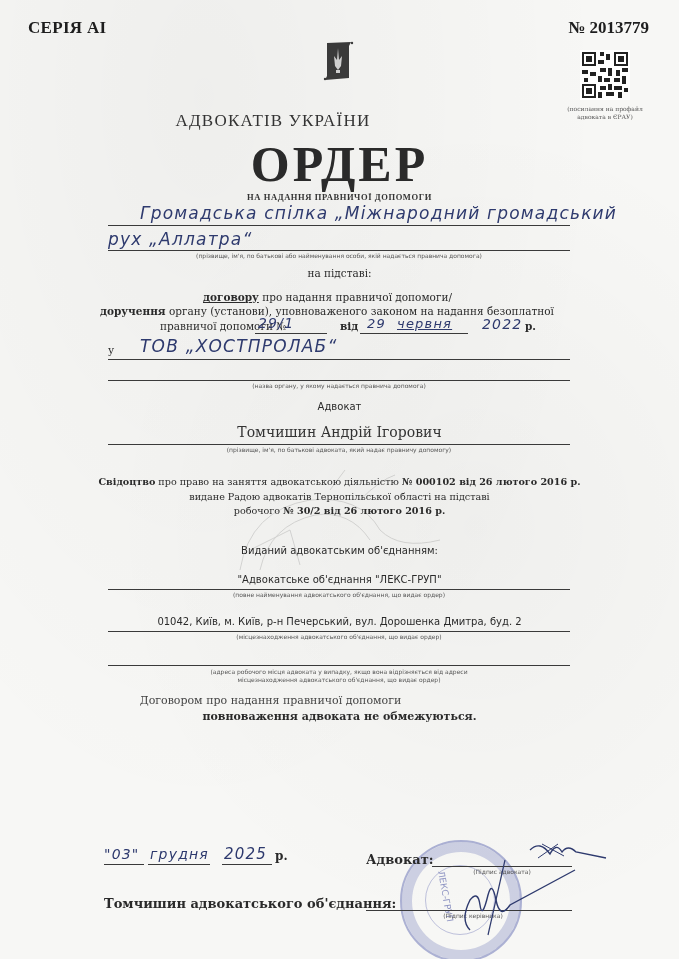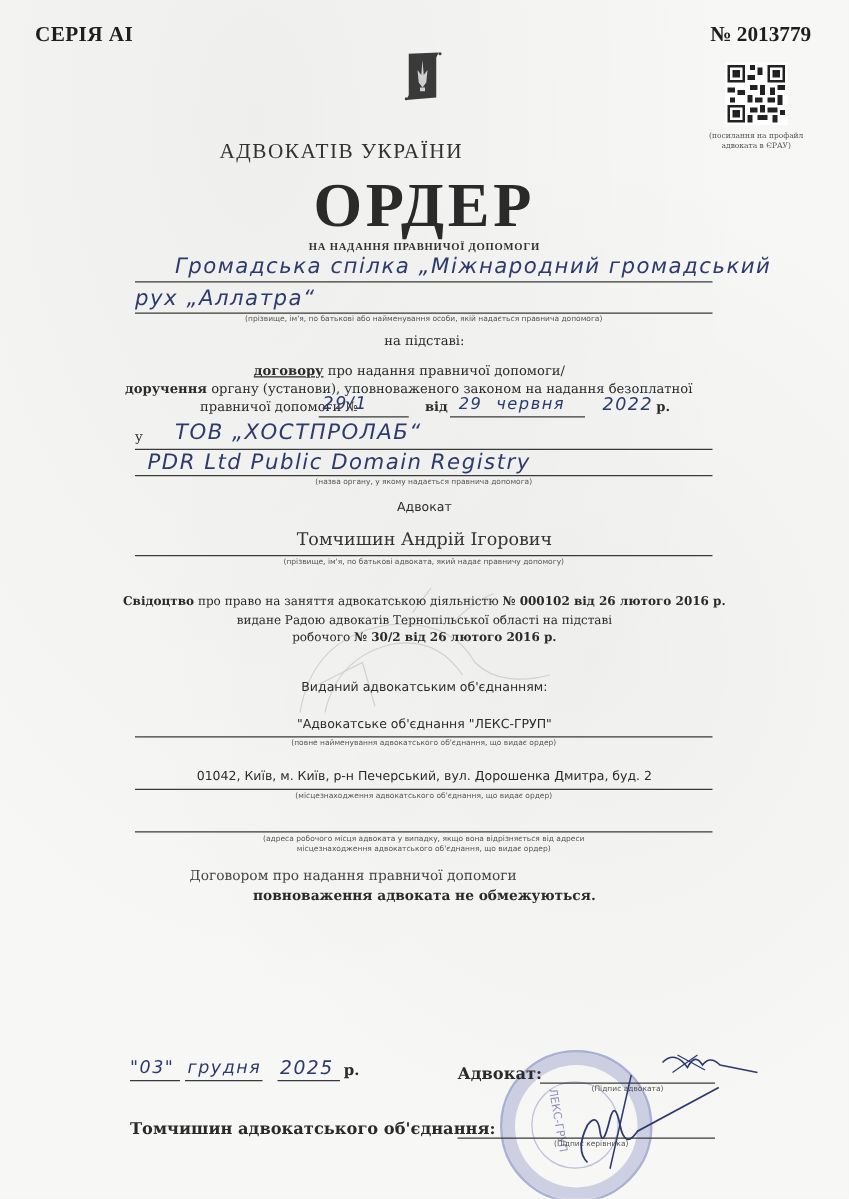--- a/index.html
+++ b/index.html
@@ -115,29 +115,28 @@
     <span class="bold u">договору</span><span> про надання правничої допомоги/</span>
   </div>
   <div class="abs body-text center" style="left:0; width:654px; top:305px;">
     <span class="bold">доручення</span><span> органу (установи), уповноваженого законом на надання безоплатної</span>
   </div>
   <div class="abs body-text" style="left:160px; top:320px;">правничої допомоги №</div>
   <div class="abs hand" style="left:258px; top:315px; font-size:14px;">29/1</div>
   <div class="abs line" style="left:255px; top:333px; width:72px;"></div>
   <div class="abs body-text bold" style="left:340px; top:320px;">від</div>
   <div class="abs hand" style="left:367px; top:316px; font-size:13px;">29</div>
-  <div class="abs hand" style="left:397px; top:316px; font-size:13px;">червня</div>
+  <div class="abs hand" style="left:397px; top:316px; font-size:13px;text-decoration:underline;">червня</div>
   <div class="abs line" style="left:360px; top:333px; width:108px;"></div>
   <div class="abs hand" style="left:482px; top:316px; font-size:14px;">2022</div>
   <div class="abs body-text bold" style="left:525px; top:320px;">р.</div>
 
   <div class="abs body-text" style="left:108px; top:344px;">у</div>
   <div class="abs hand" style="left:140px; top:336px; font-size:17px;">ТОВ „ХОСТПРОЛАБ“</div>
   <div class="abs line" style="left:108px; top:359px; width:462px;"></div>
-  <div class="abs hand" style="left:118px; top:360px; font-size:17px;">PDR Ltd Public Domain Registry</div>
   <div class="abs line" style="left:108px; top:380px; width:462px;"></div>
   <div class="abs caption" style="left:108px; top:382px; width:462px;">(назва органу, у якому надається правнича допомога)</div>
 
   <div class="abs center" style="left:0; width:679px; top:424px; font-size:14px; font-family:'DejaVu Serif',serif; color:#333;">Томчишин Андрій Ігорович</div>
   <div class="abs body-text center" style="left:0; width:679px; top:401px; font-family:'DejaVu Sans',sans-serif; font-size:10px;">Адвокат</div>
   <div class="abs line" style="left:108px; top:444px; width:462px;"></div>
   <div class="abs caption" style="left:108px; top:446px; width:462px;">(прізвище, ім'я, по батькові адвоката, який надає правничу допомогу)</div>
 
   <div class="abs watermark">
     <svg width="240" height="110" viewBox="0 0 240 110">
@@ -165,21 +164,21 @@
   <div class="abs caption" style="left:108px; top:591px; width:462px;">(повне найменування адвокатського об'єднання, що видає ордер)</div>
 
   <div class="abs body-text center" style="left:0; width:679px; top:616px; font-size:10px; font-family:'DejaVu Sans',sans-serif;">01042, Київ, м. Київ, р-н Печерський, вул. Дорошенка Дмитра, буд. 2</div>
   <div class="abs line" style="left:108px; top:631px; width:462px;"></div>
   <div class="abs caption" style="left:108px; top:633px; width:462px;">(місцезнаходження адвокатського об'єднання, що видає ордер)</div>
 
   <div class="abs line" style="left:108px; top:665px; width:462px;"></div>
   <div class="abs caption" style="left:108px; top:668px; width:462px;">(адреса робочого місця адвоката у випадку, якщо вона відрізняється від адреси</div>
   <div class="abs caption" style="left:108px; top:676px; width:462px;">місцезнаходження адвокатського об'єднання, що видає ордер)</div>
 
-  <div class="abs body-text center" style="left:12px; width:541px; top:694px; font-size:11px; color:#444;">Договором про надання правничої допомоги</div>
+  <div class="abs body-text center" style="left:0; width:541px; top:694px; font-size:11px; color:#444;">Договором про надання правничої допомоги</div>
   <div class="abs body-text center bold" style="left:0; width:679px; top:710px; font-size:11px;">повноваження адвоката не обмежуються.</div>
 
   <div class="abs hand" style="left:104px; top:846px; font-size:14px;">"03"</div>
   <div class="abs line" style="left:104px; top:864px; width:40px;"></div>
   <div class="abs hand" style="left:150px; top:846px; font-size:14px;">грудня</div>
   <div class="abs line" style="left:148px; top:864px; width:62px;"></div>
   <div class="abs hand" style="left:224px; top:845px; font-size:15px;">2025</div>
   <div class="abs line" style="left:222px; top:864px; width:50px;"></div>
   <div class="abs body-text bold" style="left:275px; top:849px; font-size:12px;">р.</div>
 

